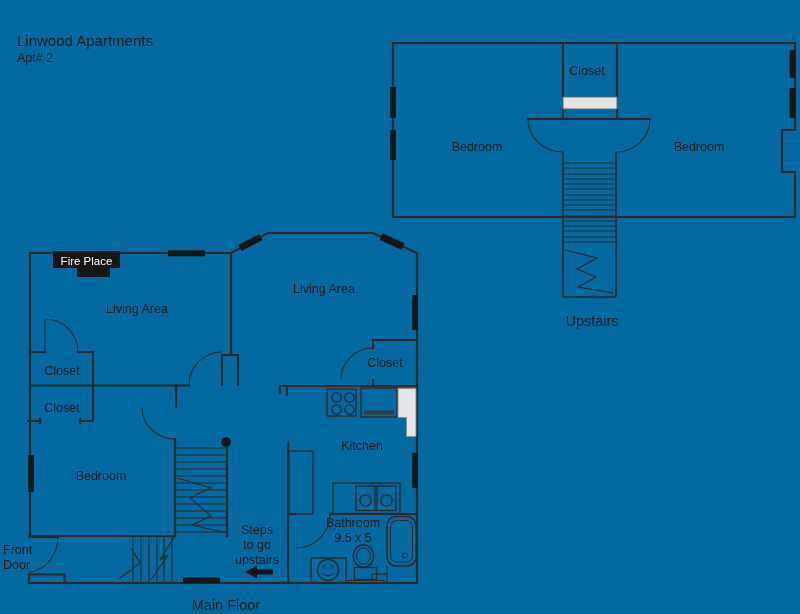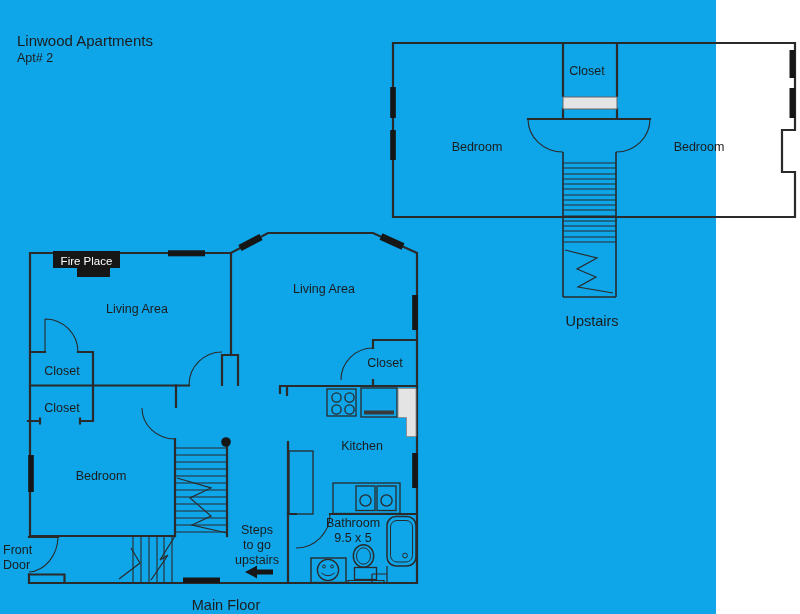--- a/index.html
+++ b/index.html
@@ -1,16 +1,16 @@
 <!DOCTYPE html>
 <html><head>
 <meta charset="utf-8">
 <style>
   html,body{margin:0;padding:0;background:#ffffff;width:800px;height:614px;overflow:hidden;}
-  .plan-wrap{position:relative;width:716px;height:614px;background:#0ea5e9;}
+  .plan-wrap{position:relative;width:800px;height:614px;background:#0369a1;}
   svg{display:block;}
   text{font-family:"Liberation Sans","DejaVu Sans",sans-serif;fill:#1c1c1c;}
   .room-label{font-size:12.5px;}
   .caption{font-size:14.5px;}
   .title-line{font-size:15px;}
   .subtitle-line{font-size:12.5px;}
   .fp-label{font-size:11.5px;fill:#ffffff;}
   .mid{text-anchor:middle;}
 </style>
 </head>

